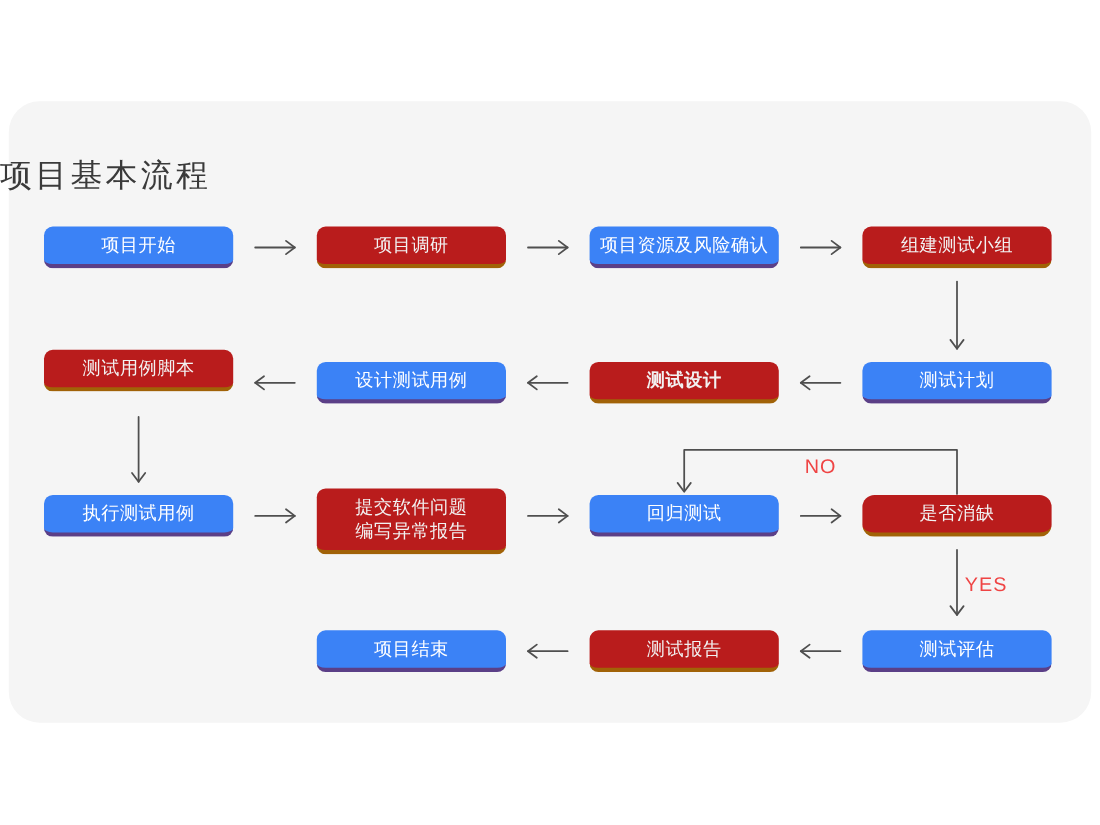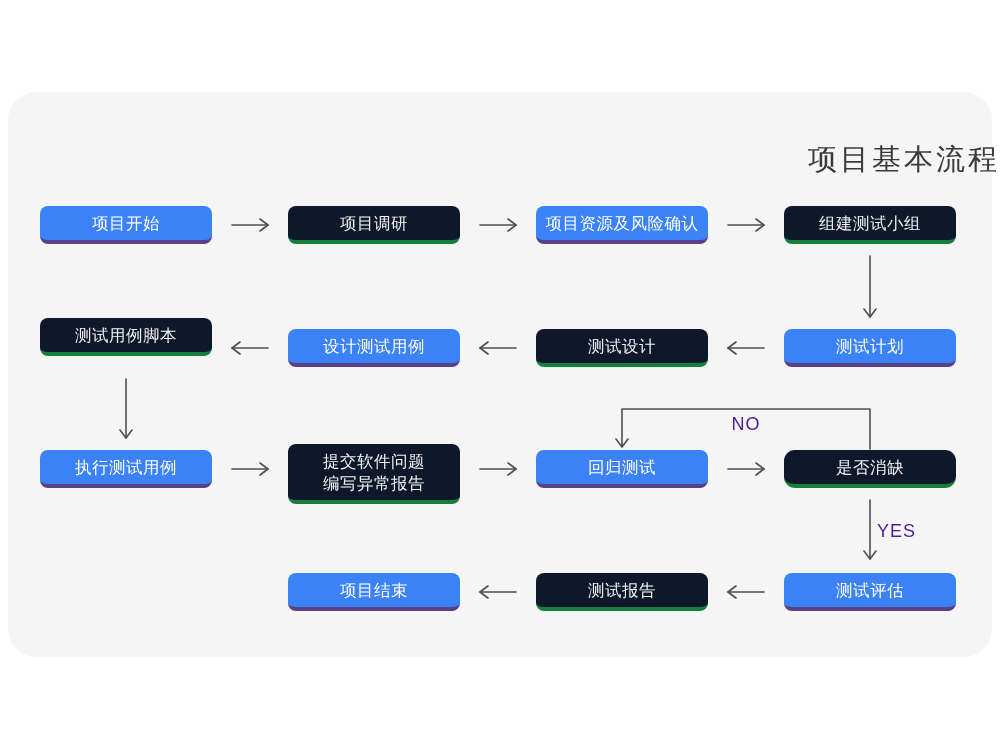--- a/index.html
+++ b/index.html
@@ -9,69 +9,69 @@
     font-family: "Liberation Sans", "DejaVu Sans", sans-serif;
   }
   .stage { position: absolute; left: 0; top: 0; width: 1000px; height: 750px; overflow: hidden; }
   .card {
     position: absolute; left: 8px; top: 92px;
     width: 984px; height: 565px;
     background: #F5F5F5; border-radius: 28px;
   }
   .title {
     position: absolute; left: 0; top: 140px; width: 1000px;
-    text-align: right;
+    text-align: left;
     font-size: 29px; font-weight: 500;
     letter-spacing: 3px; color: #3A3A3A;
   }
   .node {
     position: absolute;
     width: 172px; height: 38px;
     box-sizing: border-box;
     border-radius: 8px;
     display: flex; align-items: center; justify-content: center;
     font-size: 16.5px; letter-spacing: 0.5px;
     text-align: center; line-height: 22px;
     white-space: pre-line;
   }
   .node[data-variant="purple"] {
     background: #3b82f6;
     border-bottom: 4px solid #5B3F87;
     color: #FFFFFF;
   }
   .node[data-variant="gray"] {
-    background: #0f172a;
-    border-bottom: 4px solid #15803d;
+    background: #b91c1c;
+    border-bottom: 4px solid #a16207;
     color: #F2F2F2;
   }
   .node.tall { height: 60px; }
   .arrows { position: absolute; left: 0; top: 0; width: 1000px; height: 750px; pointer-events: none; }
   .arrows * { stroke: #4F4F4F; stroke-width: 1.6; fill: none; stroke-linecap: round; stroke-linejoin: round; }
   .edge-label {
     position: absolute;
-    font-size: 18px; color: #4c1d95; letter-spacing: 1px;
+    font-size: 18px; color: #ef4444; letter-spacing: 1px;
   }
   .edge-label.no { left: 696px; top: 414px; width: 100px; text-align: center; }
   .edge-label.yes { left: 877px; top: 521px; }
 </style>
 </head>
 <body>
 
 <div class="stage">
   <div class="card"></div>
 
   <div class="title">项目基本流程</div>
 
   <div class="node" style="left:40px;  top:206px;" data-variant="purple">项目开始</div>
   <div class="node" style="left:288px; top:206px;" data-variant="gray">项目调研</div>
   <div class="node" style="left:536px; top:206px;" data-variant="purple">项目资源及风险确认</div>
   <div class="node" style="left:784px; top:206px;" data-variant="gray">组建测试小组</div>
 
   <div class="node" style="left:784px; top:329px;" data-variant="purple">测试计划</div>
-  <div class="node" style="left:536px; top:329px;" data-variant="gray">测试设计</div>
+  <div class="node" style="left:536px; top:329px;font-weight:bold;" data-variant="gray">测试设计</div>
   <div class="node" style="left:288px; top:329px;" data-variant="purple">设计测试用例</div>
   <div class="node" style="left:40px;  top:318px;" data-variant="gray">测试用例脚本</div>
 
   <div class="node" style="left:40px;  top:450px;" data-variant="purple">执行测试用例</div>
   <div class="node tall" style="left:288px; top:444px;" data-variant="gray">提交软件问题
 编写异常报告</div>
   <div class="node" style="left:536px; top:450px;" data-variant="purple">回归测试</div>
   <div class="node" style="left:784px; top:450px;border-radius:11px;" data-variant="gray">是否消缺</div>
 
   <div class="node" style="left:784px; top:573px;" data-variant="purple">测试评估</div>

